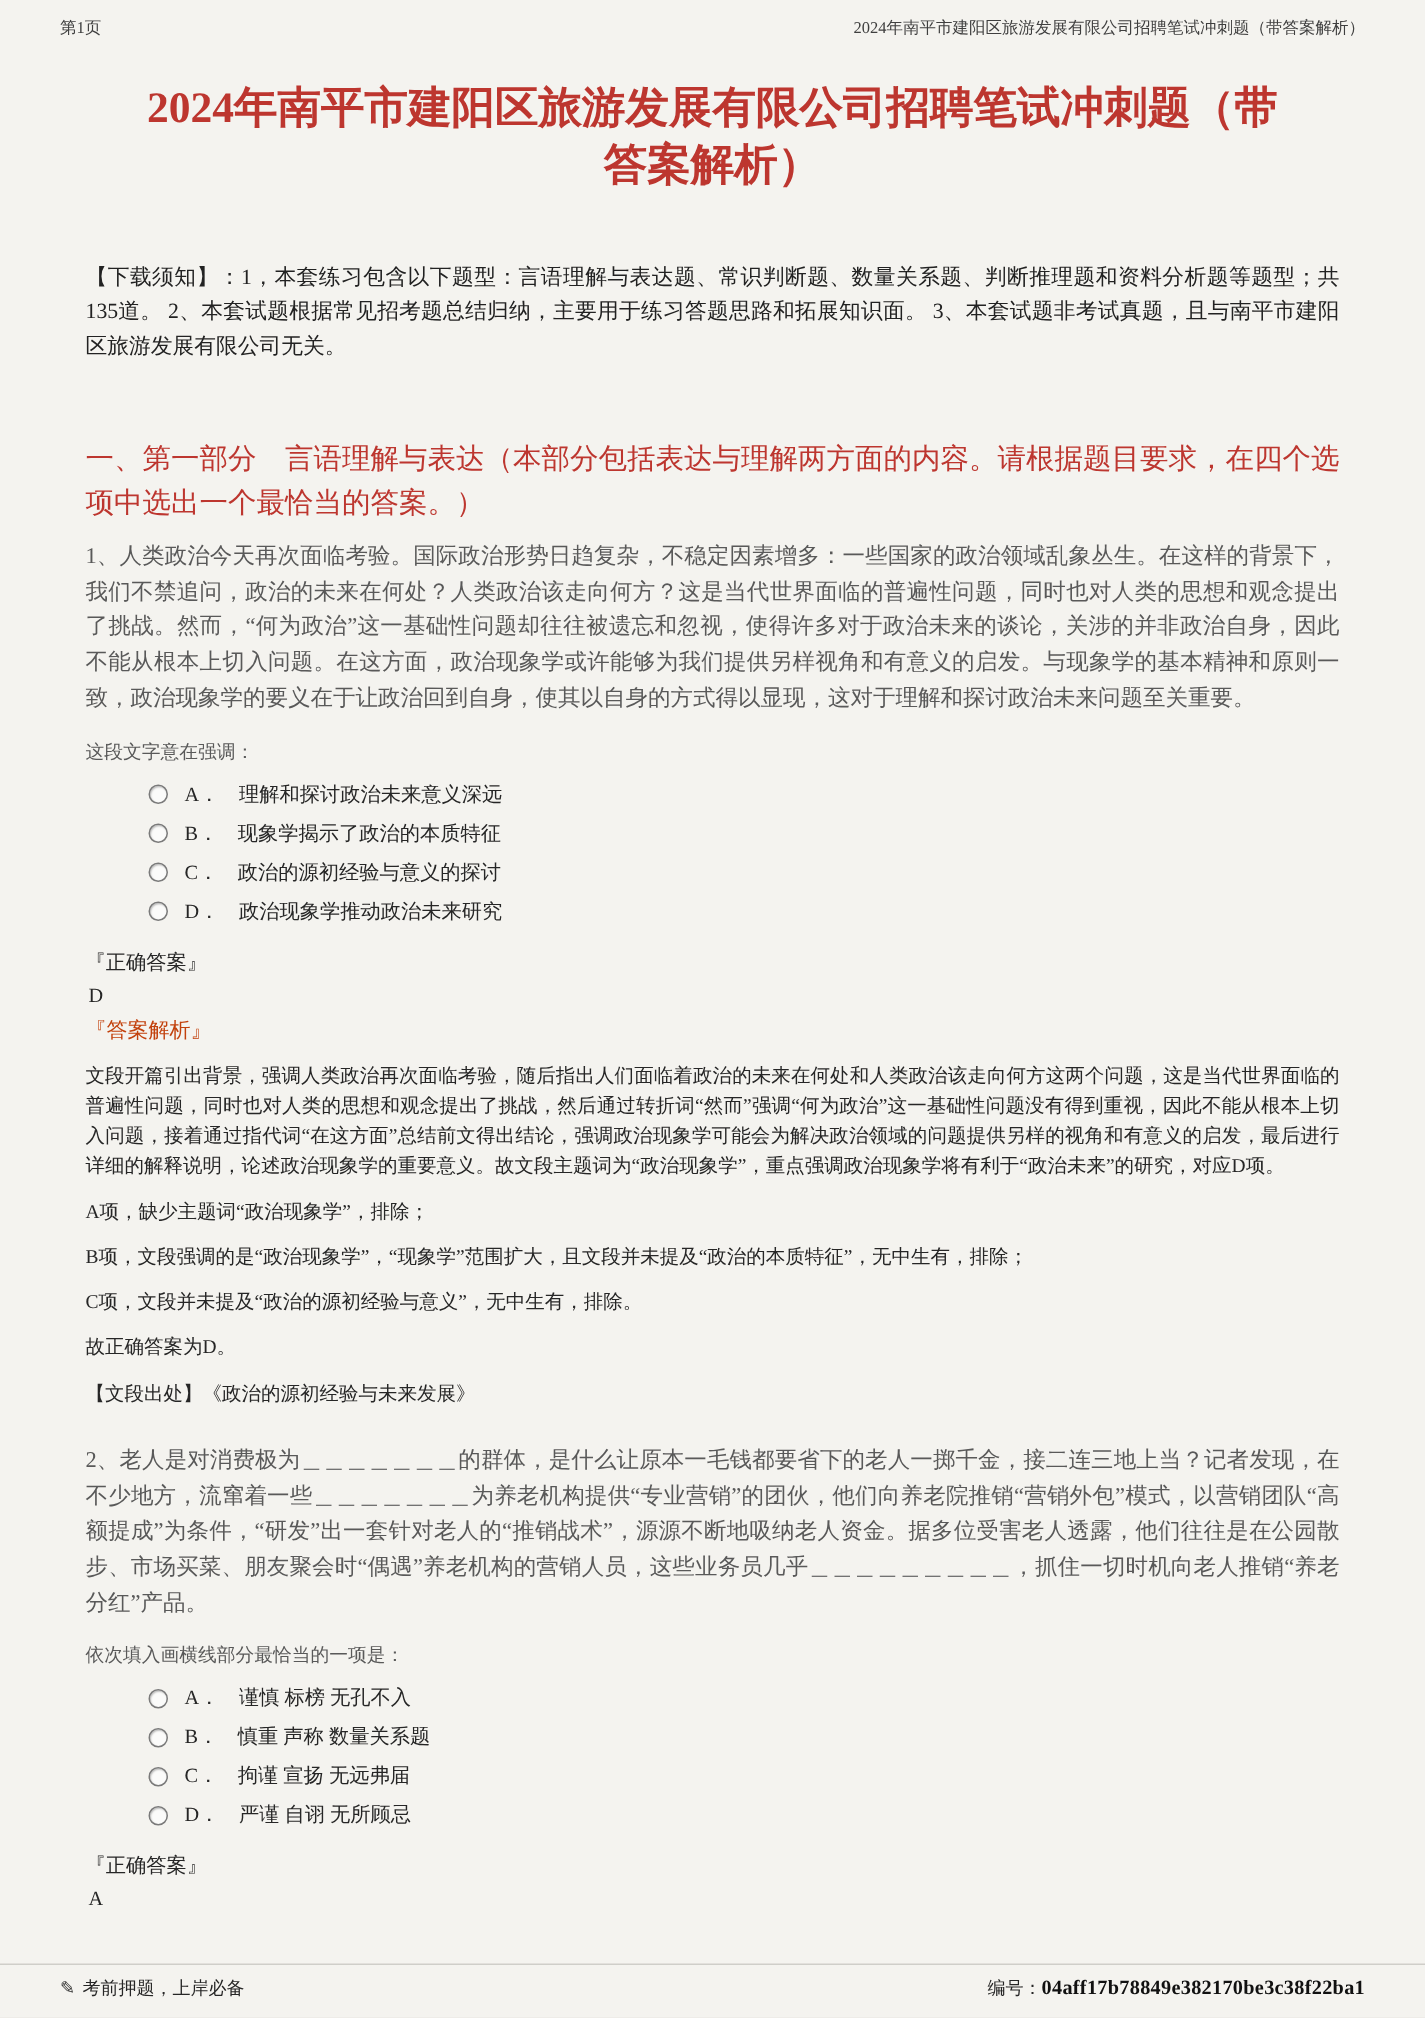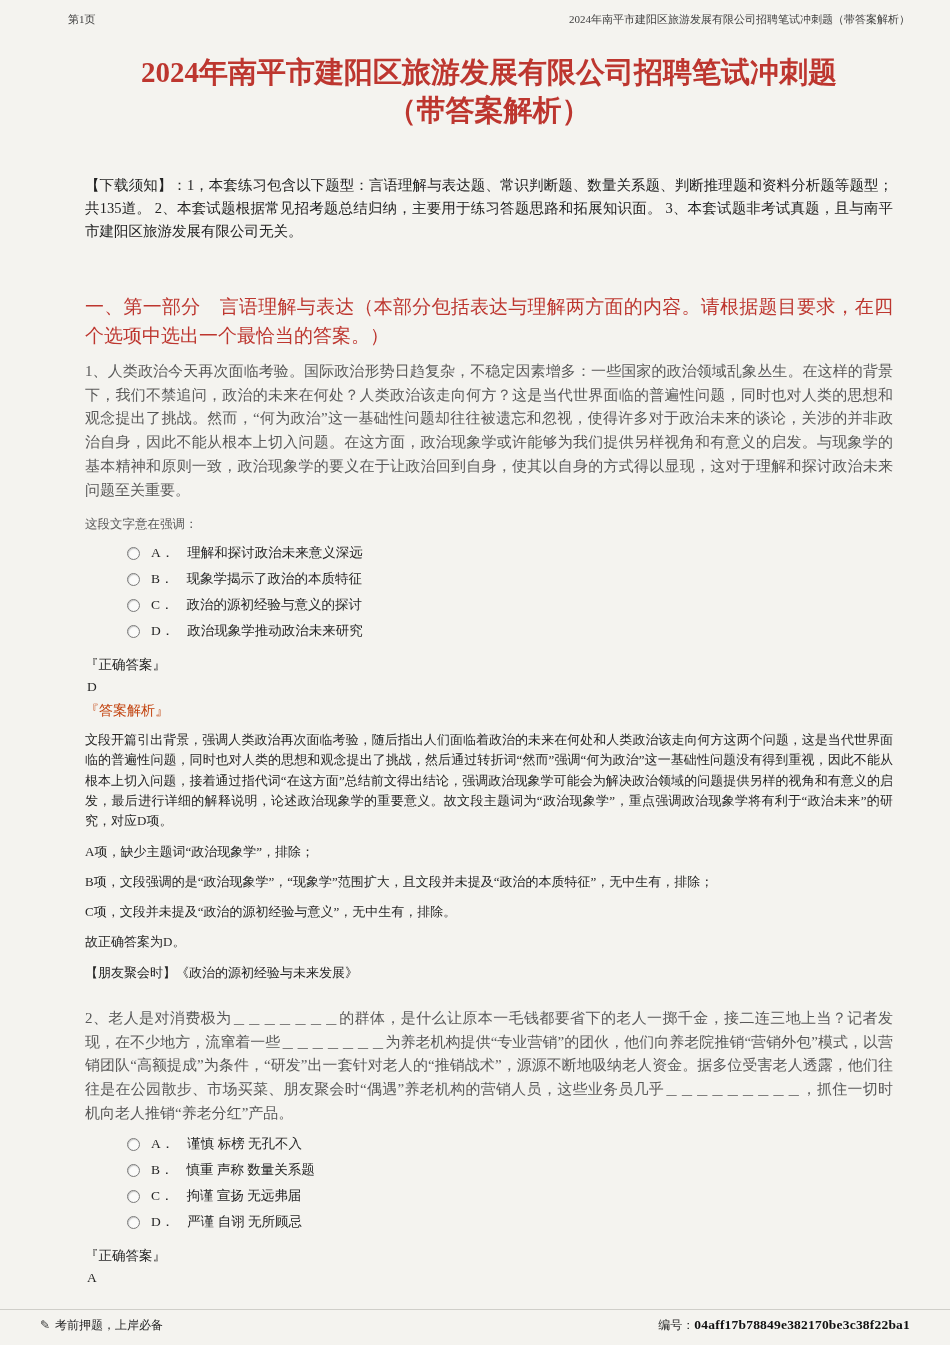--- a/index.html
+++ b/index.html
@@ -6,21 +6,21 @@
     --accent-red:#bd362f;
     --page-background:#f4f3ef;
     --text-dark:#262626;
     --text-gray:#595959;
   }
   html,body{margin:0;padding:0;background:#e9e8e4;}
   .page{
     width:950px;height:1345px;position:relative;overflow:hidden;
     margin:0 auto;background:var(--page-background);
     font-family:"Liberation Serif","DejaVu Serif",serif;
-    color:var(--text-dark);box-sizing:border-box;padding-left:28px;
+    color:var(--text-dark);box-sizing:border-box;
   }
   .page-header{
     display:flex;justify-content:space-between;align-items:flex-start;
     padding:12px 40px 0 40px;font-size:11px;color:#3f3f3f;line-height:15px;
   }
   .content{padding:16px 57px 0 57px;}
   .doc-title{
     color:var(--accent-red);font-size:29px;font-weight:bold;
     text-align:center;line-height:1.32;margin:10px 28px 0 28px;
   }
@@ -112,26 +112,27 @@
       <div class="ans-label">『正确答案』</div>
       <div class="ans-value">D</div>
       <div class="analysis-label">『答案解析』</div>
 
       <div>
         <p class="analysis-p">文段开篇引出背景，强调人类政治再次面临考验，随后指出人们面临着政治的未来在何处和人类政治该走向何方这两个问题，这是当代世界面临的普遍性问题，同时也对人类的思想和观念提出了挑战，然后通过转折词“然而”强调“何为政治”这一基础性问题没有得到重视，因此不能从根本上切入问题，接着通过指代词“在这方面”总结前文得出结论，强调政治现象学可能会为解决政治领域的问题提供另样的视角和有意义的启发，最后进行详细的解释说明，论述政治现象学的重要意义。故文段主题词为“政治现象学”，重点强调政治现象学将有利于“政治未来”的研究，对应D项。</p>
         <p class="analysis-p">A项，缺少主题词“政治现象学”，排除；</p>
         <p class="analysis-p">B项，文段强调的是“政治现象学”，“现象学”范围扩大，且文段并未提及“政治的本质特征”，无中生有，排除；</p>
         <p class="analysis-p">C项，文段并未提及“政治的源初经验与意义”，无中生有，排除。</p>
         <p class="analysis-p">故正确答案为D。</p>
-        <p class="analysis-p">【朋友聚会时】《政治的源初经验与未来发展》</p>
+        <p class="analysis-p">【文段出处】《政治的源初经验与未来发展》</p>
       </div>
     </div>
 
     <div class="q-block-2">
       <div class="q-stem">2、老人是对消费极为＿＿＿＿＿＿＿的群体，是什么让原本一毛钱都要省下的老人一掷千金，接二连三地上当？记者发现，在不少地方，流窜着一些＿＿＿＿＿＿＿为养老机构提供“专业营销”的团伙，他们向养老院推销“营销外包”模式，以营销团队“高额提成”为条件，“研发”出一套针对老人的“推销战术”，源源不断地吸纳老人资金。据多位受害老人透露，他们往往是在公园散步、市场买菜、朋友聚会时“偶遇”养老机构的营销人员，这些业务员几乎＿＿＿＿＿＿＿＿＿，抓住一切时机向老人推销“养老分红”产品。</div>
+      <div class="q-prompt">依次填入画横线部分最恰当的一项是：</div>
 
       <div class="options">
         <div class="option">
           <span class="radio"></span>
           <span class="option-letter">A．</span>
           <span>谨慎 标榜 无孔不入</span>
         </div>
         <div class="option">
           <span class="radio"></span>
           <span class="option-letter">B．</span>

